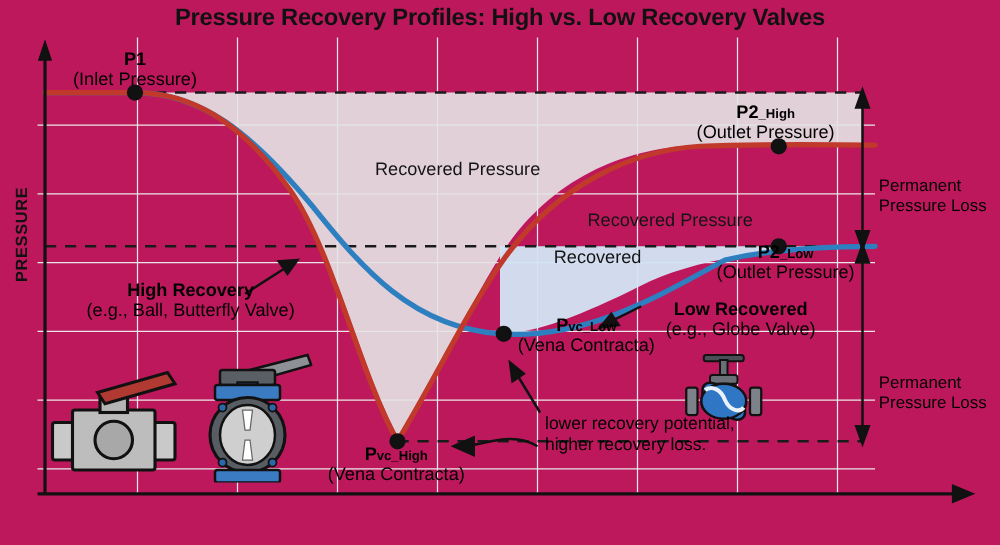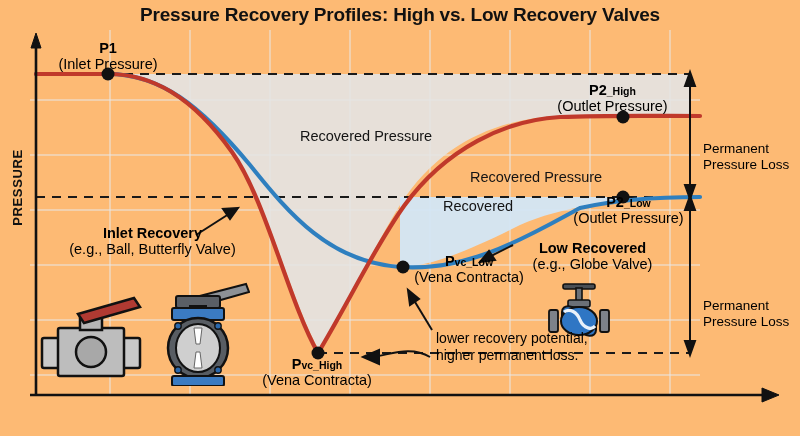--- a/index.html
+++ b/index.html
@@ -3,21 +3,21 @@
 <meta charset="utf-8">
 <style>
   html,body{margin:0;padding:0;}
   body{
     width:800px;height:436px;
     background:#ffffff;
     font-family:"Liberation Sans", sans-serif;
     overflow:hidden;
     position:relative;
   }
-  #stage{position:relative;width:800px;height:436px;background:#fdba74;}
+  #stage{position:relative;width:800px;height:436px;background:#be185d;}
   #plot-svg{position:absolute;left:0;top:0;width:800px;height:436px;}
 
   .lbl{position:absolute;color:#141414;white-space:nowrap;}
 
   #chart-title{
     left:0;top:4px;width:800px;
     font-size:19px;font-weight:bold;letter-spacing:-.2px;
     text-align:center;color:#111;
   }
   #y-axis-label{
@@ -200,21 +200,21 @@
     <div class="l1"><span>P</span><span class="sub">vc_Low</span></div>
     <div class="l2"><span>(Vena Contracta)</span></div>
   </div>
 
   <div class="ann" id="pvchigh-label">
     <div class="l1"><span>P</span><span class="sub">vc_High</span></div>
     <div class="l2"><span>(Vena Contracta)</span></div>
   </div>
 
   <div class="ann" id="high-recovery-label">
-    <div class="l1"><span>Inlet Recovery</span></div>
+    <div class="l1"><span>High Recovery</span></div>
     <div class="l2"><span>(e.g., Ball, Butterfly Valve)</span></div>
   </div>
 
   <div class="ann" id="low-recovery-label">
     <div class="l1"><span>Low Recovered</span></div>
     <div class="l2"><span>(e.g., Globe Valve)</span></div>
   </div>
 
   <div class="lbl" id="recovered-pressure-big">Recovered Pressure</div>
   <div class="lbl" id="recovered-pressure-small">Recovered Pressure</div>
@@ -225,16 +225,16 @@
     <div><span>Pressure Loss</span></div>
   </div>
 
   <div class="ann" id="loss-bottom-label">
     <div><span>Permanent</span></div>
     <div><span>Pressure Loss</span></div>
   </div>
 
   <div class="ann" id="note-label">
     <div><span>lower recovery potential,</span></div>
-    <div><span>higher permanent loss.</span></div>
+    <div><span>higher recovery loss.</span></div>
   </div>
 
 </div>
 
 </body></html>

